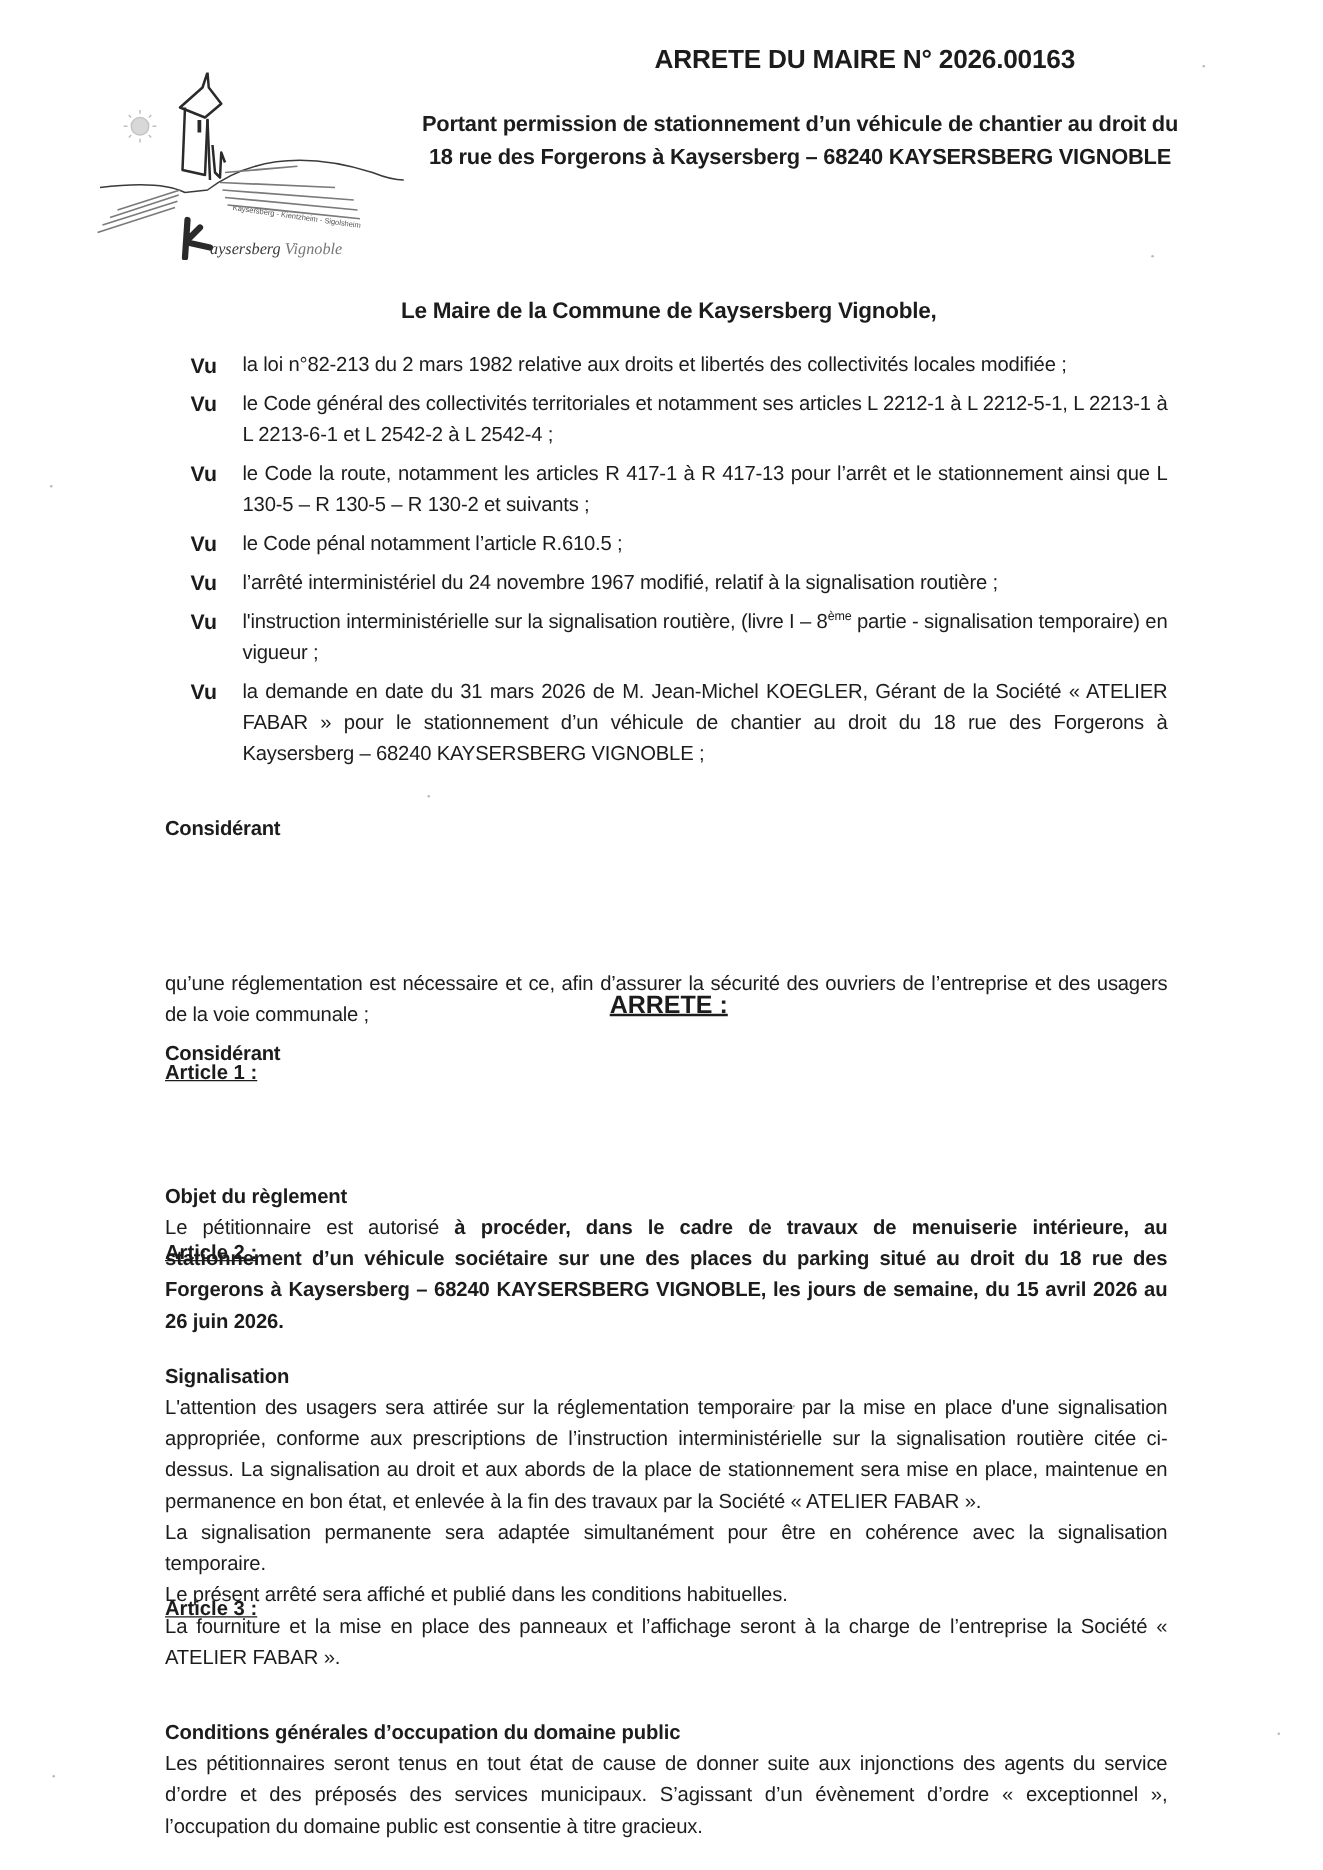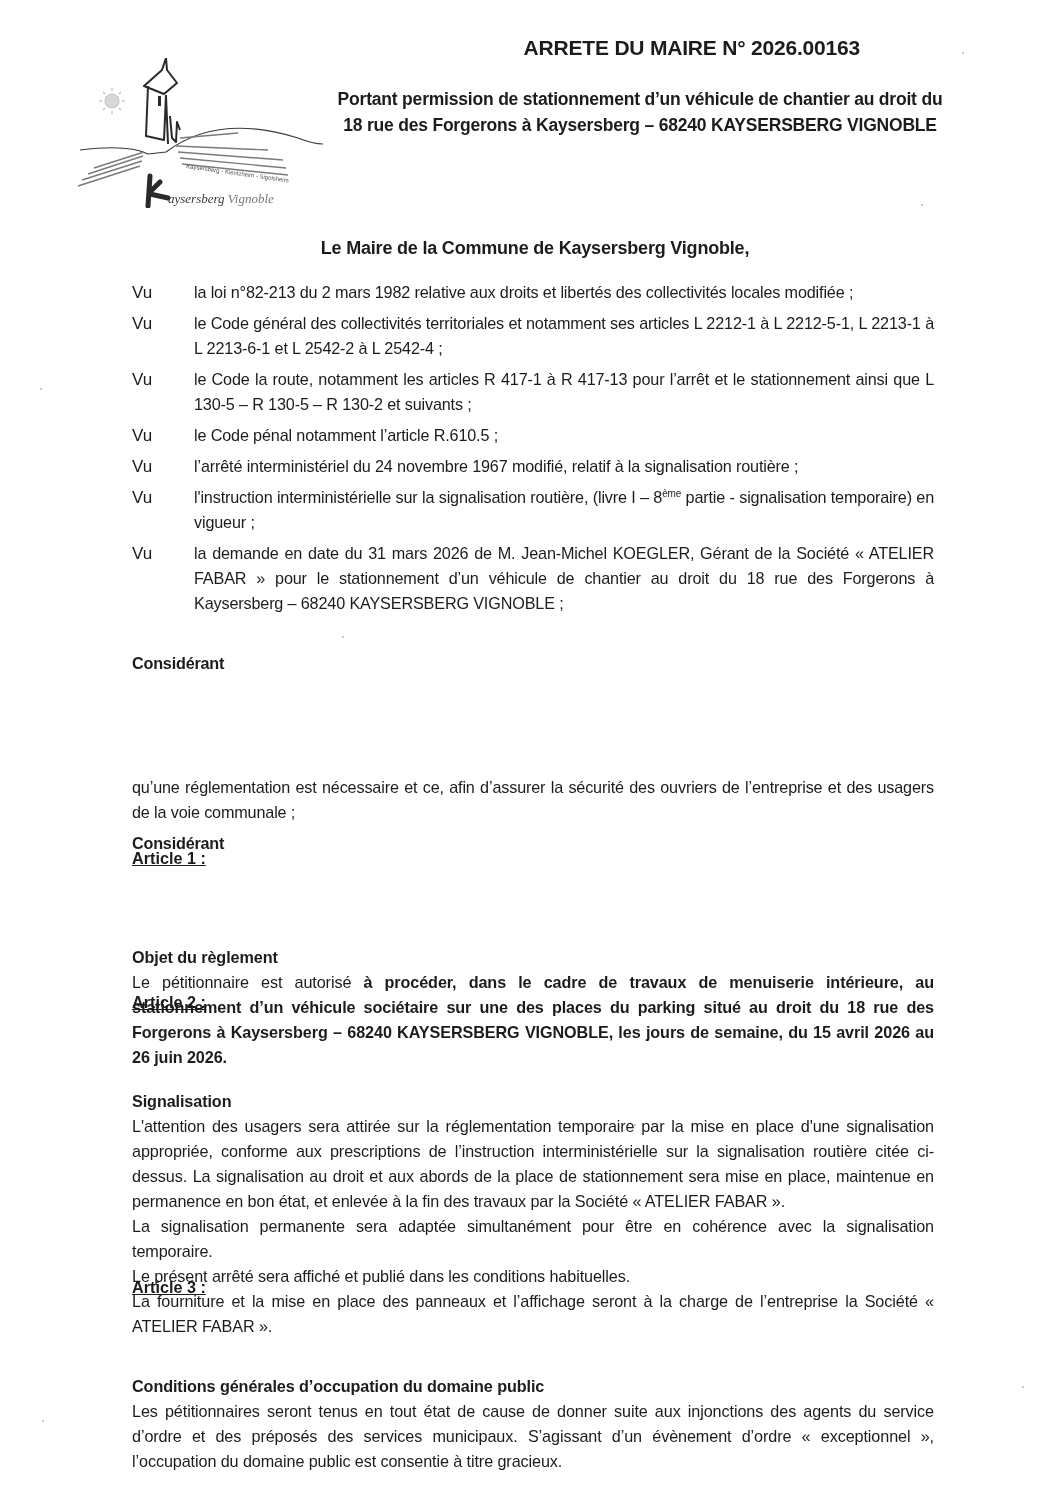--- a/index.html
+++ b/index.html
@@ -63,21 +63,22 @@
       left: 132px; top: 280px;
       width: 802px;
     }
     .visa {
       display: flex;
       margin-bottom: 6px;
     }
     .visa-label {
       width: 62px;
       flex: 0 0 62px;
-      font-weight: normal;
+      font-weight: bold;
+      text-align: center;
     }
     .visa-text {
       flex: 1;
       text-align: justify;
       font-size: 16.2px;
       letter-spacing: -0.15px;
     }
     sup { font-size: 10px; line-height: 0; vertical-align: 6px; }
     
     .considerants {
@@ -235,20 +236,21 @@
   <div class="considerants">
     <div class="considerant">
       <span class="consid-label">Considérant</span>
       <span class="consid-text">qu’une réglementation est nécessaire et ce, afin d’assurer la sécurité des ouvriers de l’entreprise et des usagers de la voie communale ;</span>
     </div>
     <div class="considerant">
       <span class="consid-label">Considérant</span>
     </div>
   </div>
 
+  <div class="arrete-heading">ARRETE :</div>
 
   <div class="article" id="article-1">
     <div class="article-head">
       <span class="article-num">Article 1 :</span>
       <span class="article-title">Objet du règlement</span>
     </div>
     <div class="article-body">
       <p><span>Le pétitionnaire est autorisé </span><span class="b">à procéder, dans le cadre de travaux de menuiserie intérieure, au stationnement d’un véhicule sociétaire sur une des places du parking situé au droit du 18 rue des Forgerons à Kaysersberg – 68240 KAYSERSBERG VIGNOBLE, les jours de semaine, du 15 avril 2026 au 26 juin 2026.</span></p>
     </div>
   </div>

